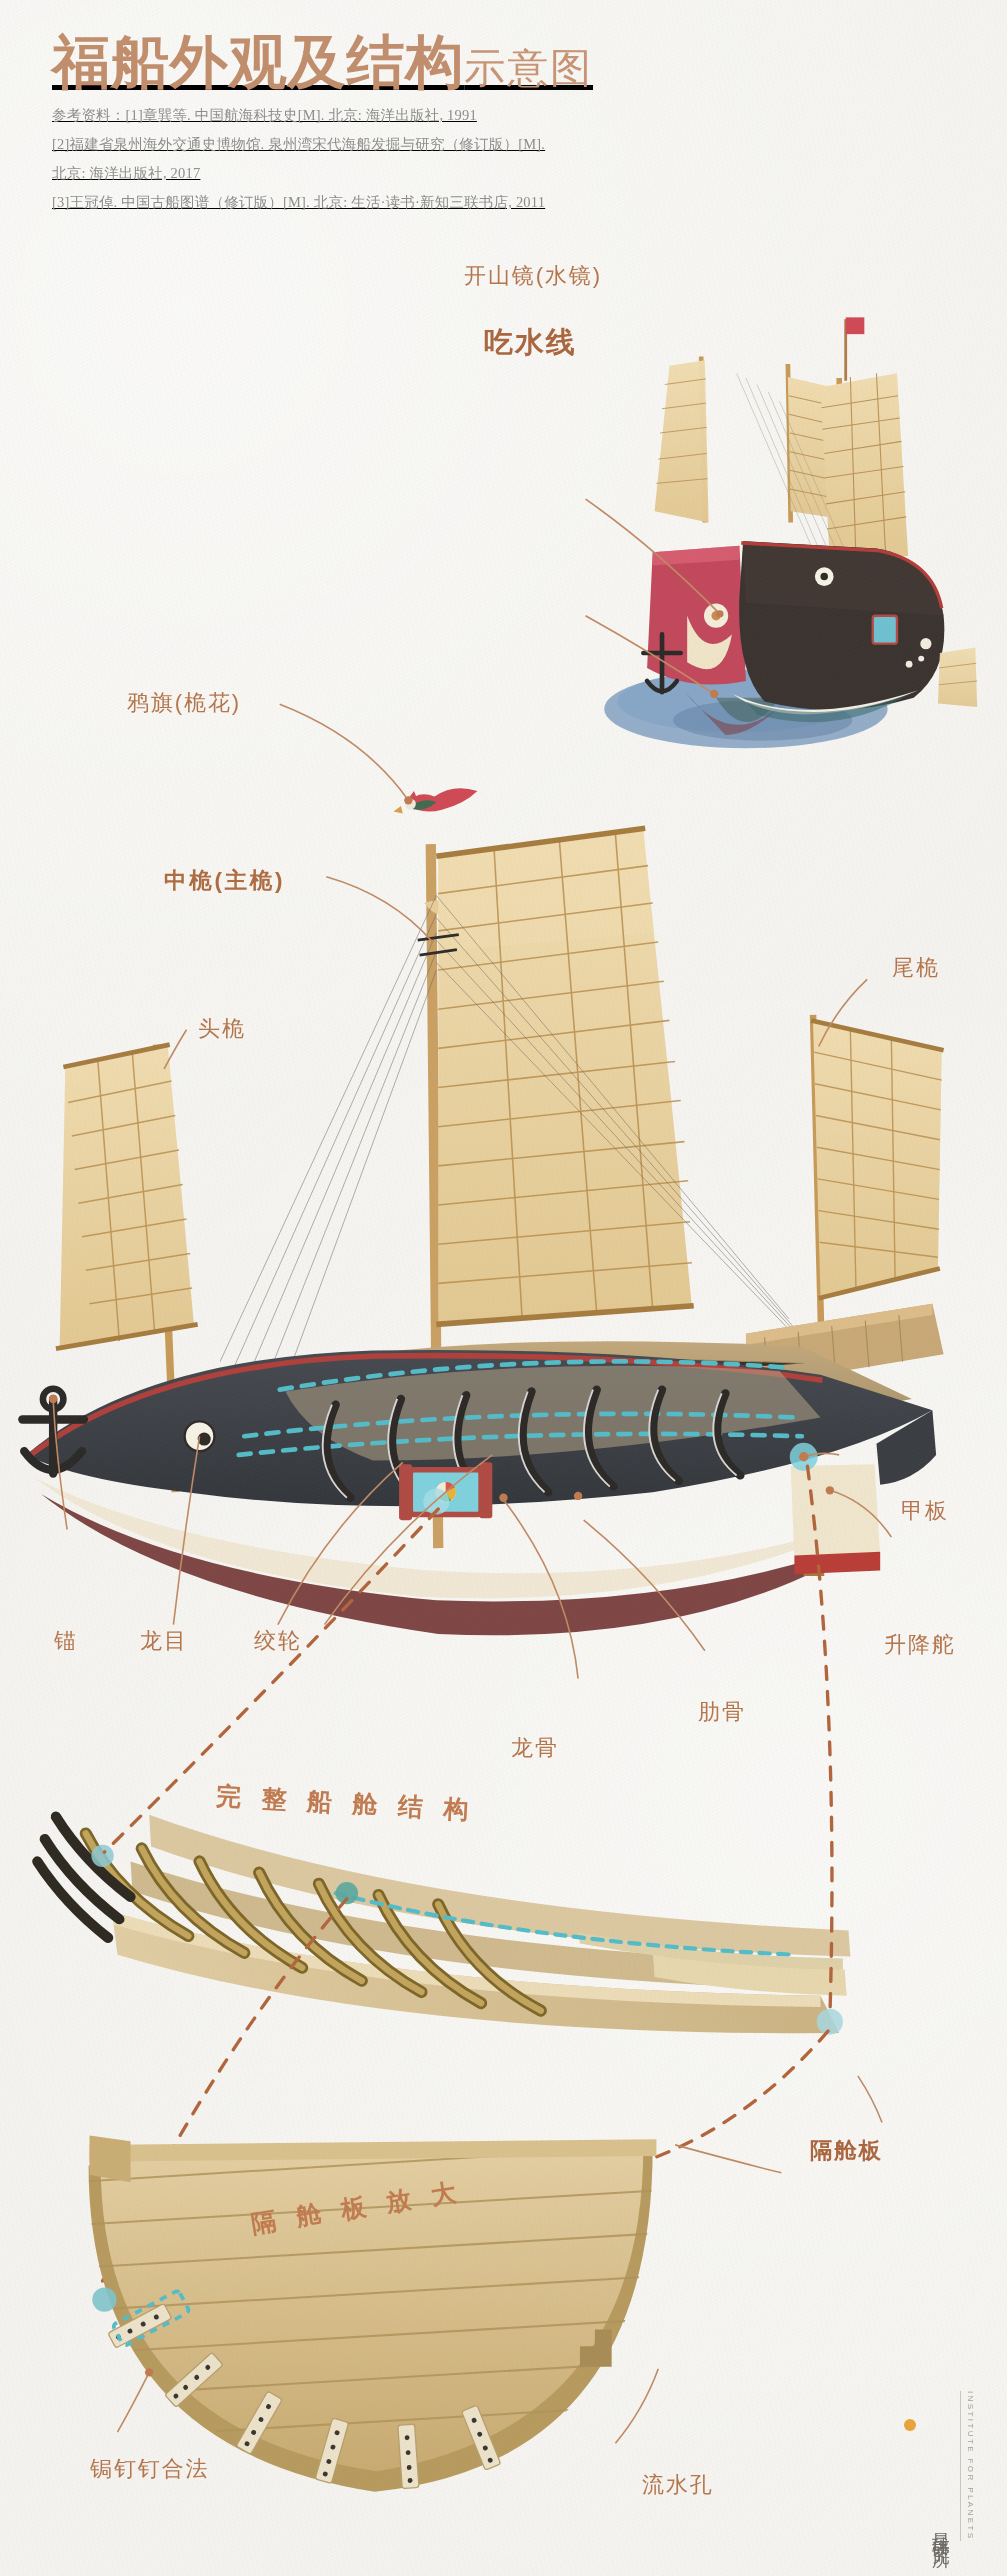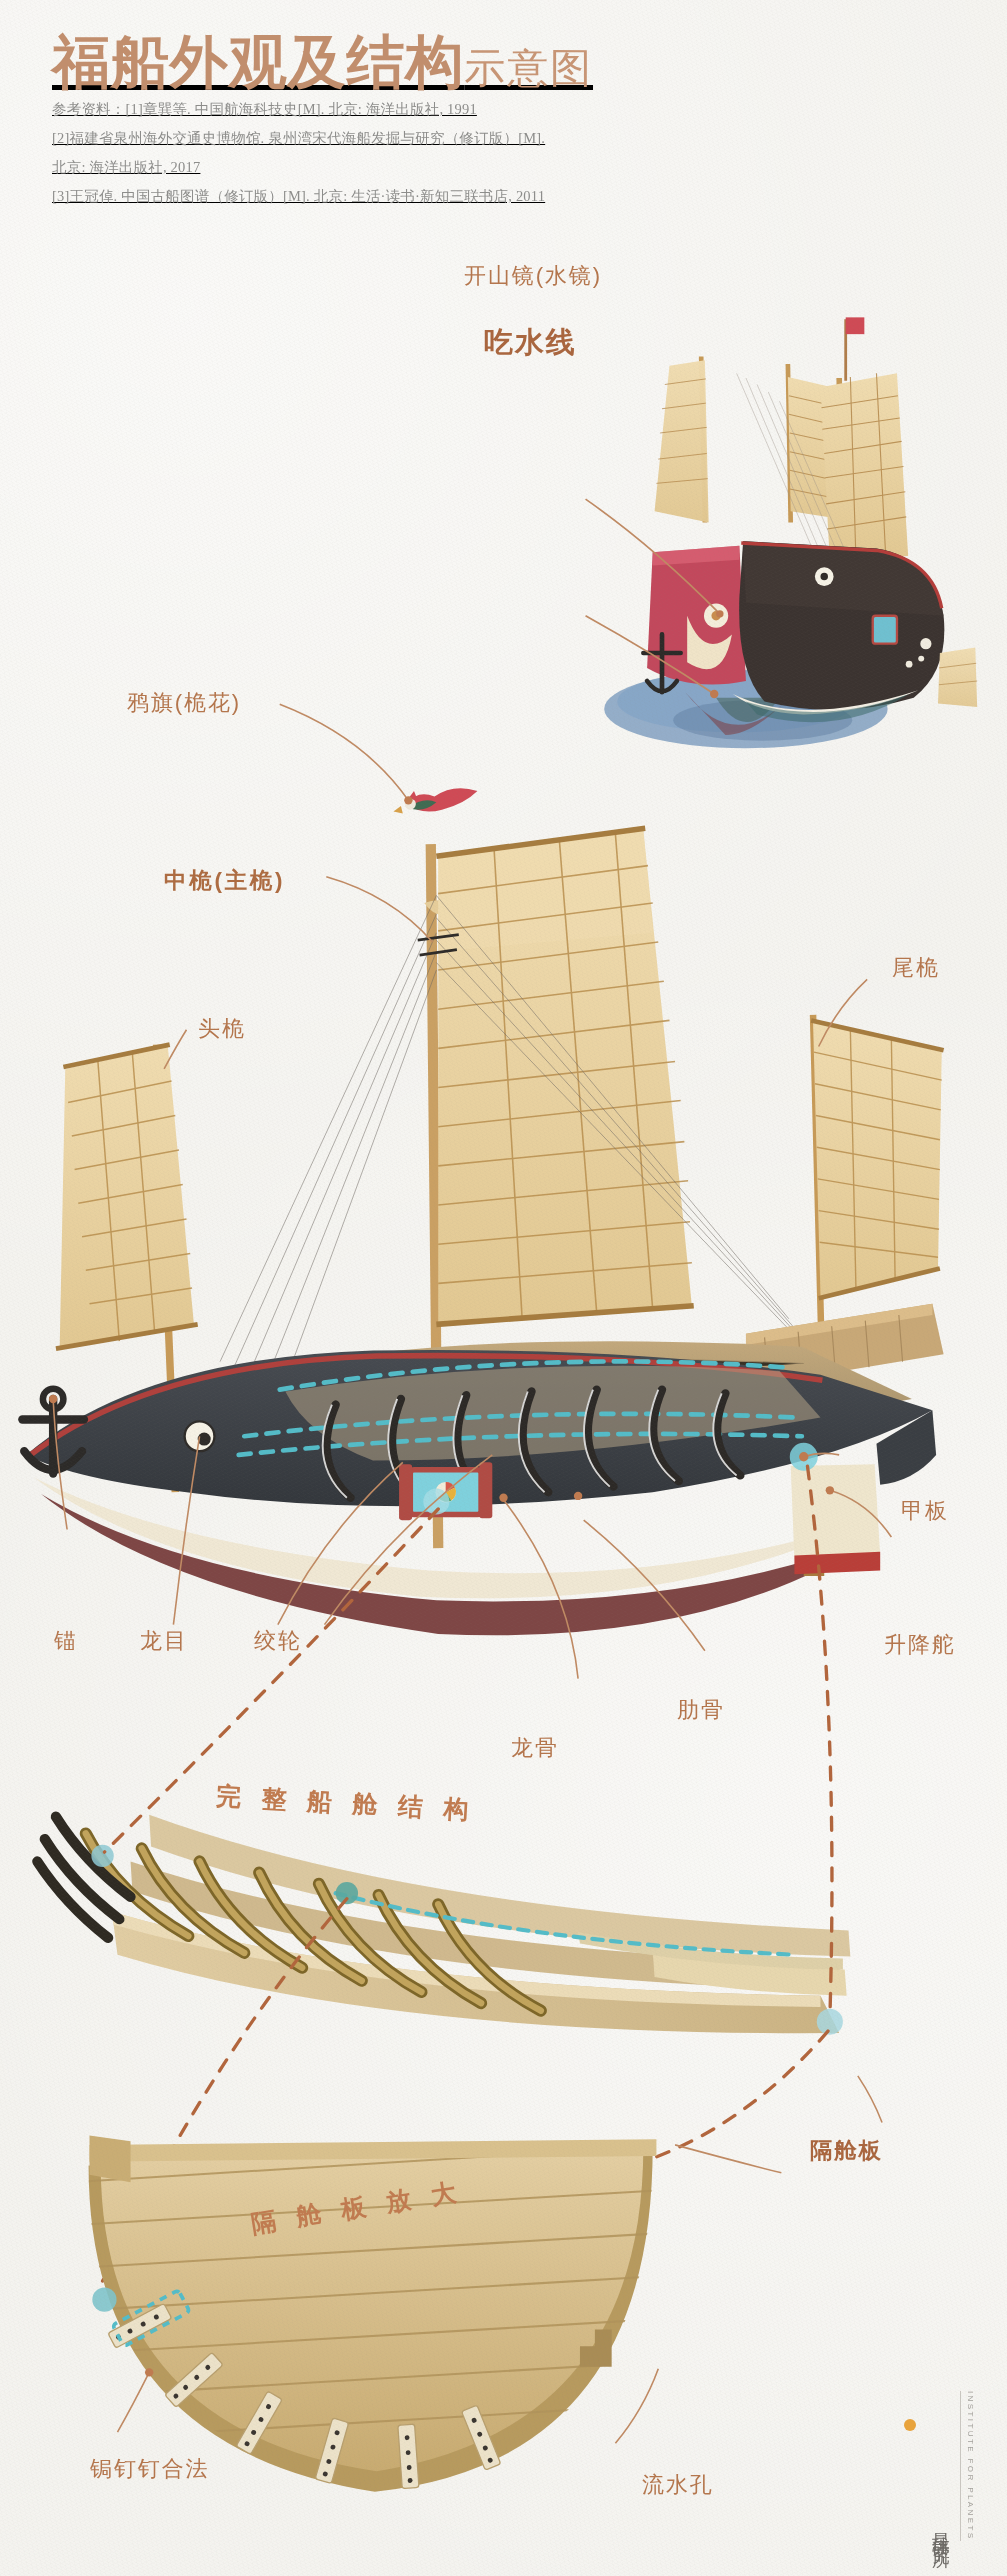--- a/index.html
+++ b/index.html
@@ -24,21 +24,21 @@
   svg.art{ position:absolute; left:0; top:0; width:1007px; height:2576px; overflow:visible; }
 
   
   #header{ position:absolute; left:52px; top:32px; width:895px; z-index:6;text-decoration:underline; }
   #title{
     font-family:"Liberation Serif","DejaVu Serif",serif;
     font-size:58px; line-height:1.06; letter-spacing:0.9px;
     color:#c18e6d; font-weight:bold; white-space:nowrap;
   }
   #title .sub{ font-size:41px; font-weight:normal; color:#c79575; letter-spacing:1.9px; }
-  #refs{ margin-top:2px; }
+  #refs{ margin-top:8px; }
   #refs div{
     font-family:"Liberation Serif","DejaVu Serif",serif;
     font-size:14.5px; line-height:2.0; color:#8d8d8b; letter-spacing:0.2px; white-space:nowrap;
   }
 
   
   .lab{
     position:absolute; z-index:7; color:#b4764d; white-space:nowrap;
     font-family:"Liberation Sans","DejaVu Sans",sans-serif;
     font-size:22px; letter-spacing:1.9px; line-height:1;
@@ -537,21 +537,21 @@
 <div class="lab" style="left:127px; top:692px;">鸦旗(桅花)</div>
 <div class="lab big" style="left:164px; top:862px;margin-top:8px;">中桅(主桅)</div>
 <div class="lab" style="left:198px; top:1018px;">头桅</div>
 <div class="lab" style="left:892px; top:957px;">尾桅</div>
 <div class="lab" style="left:54px; top:1630px;">锚</div>
 <div class="lab" style="left:140px; top:1630px;">龙目</div>
 <div class="lab" style="left:254px; top:1630px;">绞轮</div>
 <div class="lab" style="left:901px; top:1500px;">甲板</div>
 <div class="lab" style="left:884px; top:1634px;">升降舵</div>
 <div class="lab" style="left:511px; top:1737px;">龙骨</div>
-<div class="lab" style="left:677px; top:1701px;font-family:Liberation Mono, monospace;">肋骨</div>
+<div class="lab" style="left:698px; top:1701px;">肋骨</div>
 
 <div class="sec" style="left:216px; top:1787px; transform:rotate(3.2deg);">完整船舱结构</div>
 <div class="lab b" style="left:810px; top:2141px; font-size:22.4px;font-family:Liberation Mono, monospace;">隔舱板</div>
 
 <div class="sec" style="left:250px; top:2190px; transform:rotate(-9deg);">隔舱板放大</div>
 <div class="lab" style="left:90px; top:2458px;">锔钉钉合法</div>
 <div class="lab" style="left:642px; top:2451px;margin-top:23px;">流水孔</div>
 
 <div id="brand">
   <div class="dot"></div>

